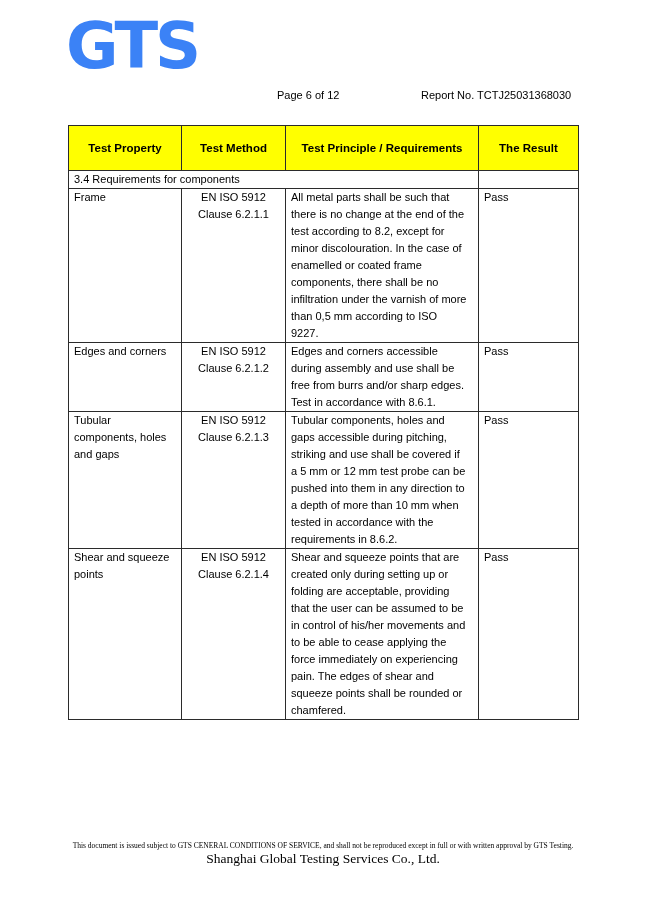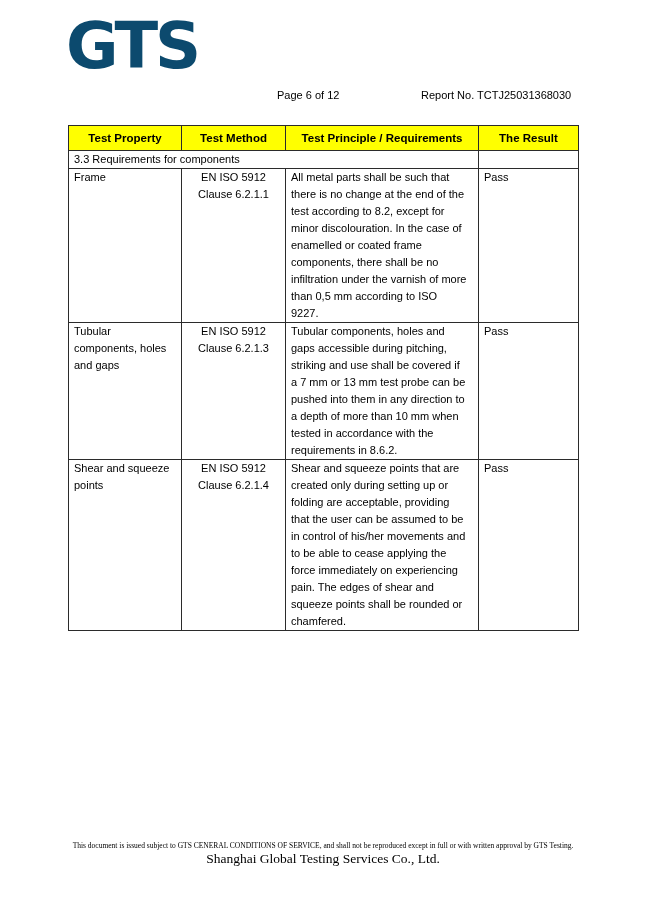--- a/index.html
+++ b/index.html
@@ -11,21 +11,21 @@
     color:#000;
     overflow:hidden;
   }
   .logo {
     position:absolute; left:66px; top:14px;
     font-family:"DejaVu Sans", sans-serif;
     font-weight:bold;
     font-size:64px;
     line-height:1;
     letter-spacing:-3px;
-    color:#0c4a6e;
+    color:#3b82f6;
   }
   .header-info {
     position:absolute; top:88px; left:0; width:100%;
     font-size:11px; line-height:14px;
   }
   .page-info { position:absolute; left:277px; top:0; }
   .report-no { position:absolute; left:421px; top:0; }
 
   table.report {
     position:absolute; left:68px; top:125px;
@@ -39,21 +39,21 @@
     font-size:11px;
     line-height:17px;
     padding:0 5px;
     overflow:hidden;
   }
   .report th {
     background:#ffff00;
     font-weight:bold;
     font-size:11.5px;
     line-height:16px;
-    padding:4px 2px;
+    padding:14px 2px;
   }
   .property-cell, .principle-cell { white-space:pre-line; }
   .method-cell { text-align:center; white-space:pre-line; }
   .section-cell { white-space:nowrap; }
 
   .footer {
     position:absolute; top:841px; left:0; width:100%;
     text-align:center;
     font-family:"Liberation Serif", serif;
   }
@@ -82,48 +82,58 @@
     <thead>
       <tr>
         <th>Test Property</th>
         <th>Test Method</th>
         <th>Test Principle / Requirements</th>
         <th>The Result</th>
       </tr>
     </thead>
     <tbody id="table-body">
         <tr>
-          <td colspan="3" class="section-cell">3.3 Requirements for components</td>
+          <td colspan="3" class="section-cell">3.4 Requirements for components</td>
           <td class="result-cell"></td>
         </tr>
         <tr>
           <td class="property-cell">Frame</td>
           <td class="method-cell">EN ISO 5912
 Clause 6.2.1.1</td>
           <td class="principle-cell">All metal parts shall be such that
 there is no change at the end of the
 test according to 8.2, except for
 minor discolouration. In the case of
 enamelled or coated frame
 components, there shall be no
 infiltration under the varnish of more
 than 0,5 mm according to ISO
 9227.</td>
           <td class="result-cell">Pass</td>
         </tr>
         <tr>
+          <td class="property-cell">Edges and corners</td>
+          <td class="method-cell">EN ISO 5912
+Clause 6.2.1.2</td>
+          <td class="principle-cell">Edges and corners accessible
+during assembly and use shall be
+free from burrs and/or sharp edges.
+Test in accordance with 8.6.1.</td>
+          <td class="result-cell">Pass</td>
+        </tr>
+        <tr>
           <td class="property-cell">Tubular
 components, holes
 and gaps</td>
           <td class="method-cell">EN ISO 5912
 Clause 6.2.1.3</td>
           <td class="principle-cell">Tubular components, holes and
 gaps accessible during pitching,
 striking and use shall be covered if
-a 7 mm or 13 mm test probe can be
+a 5 mm or 12 mm test probe can be
 pushed into them in any direction to
 a depth of more than 10 mm when
 tested in accordance with the
 requirements in 8.6.2.</td>
           <td class="result-cell">Pass</td>
         </tr>
         <tr>
           <td class="property-cell">Shear and squeeze
 points</td>
           <td class="method-cell">EN ISO 5912

